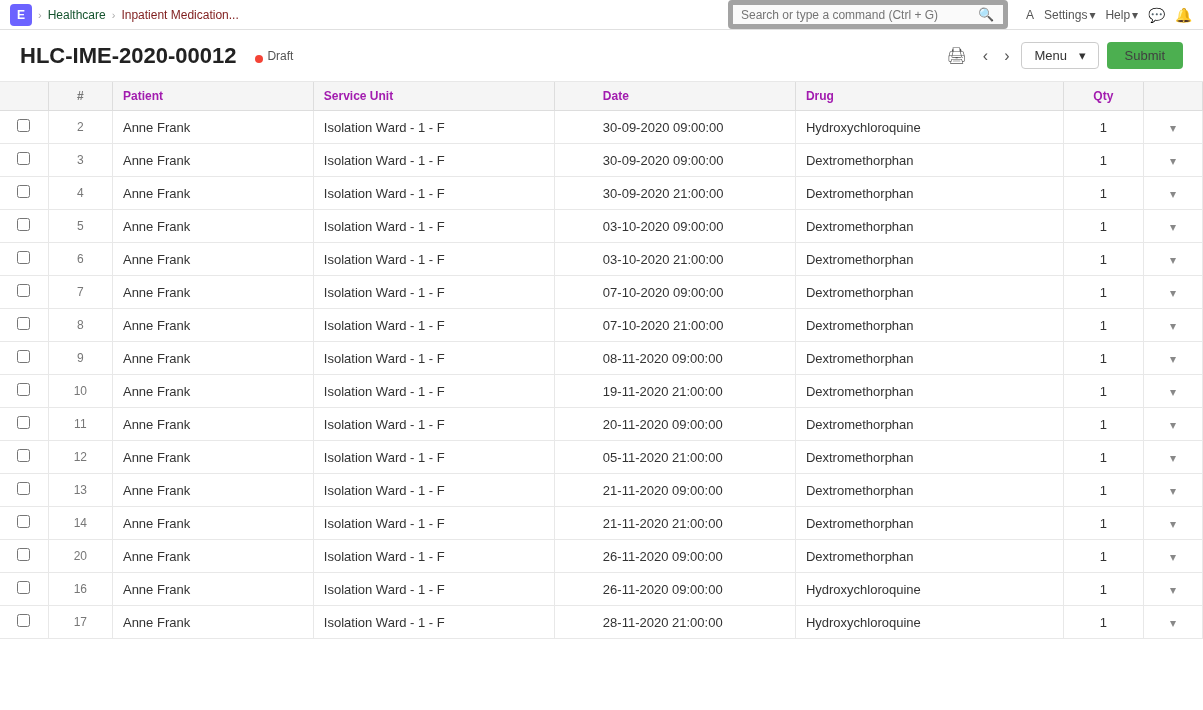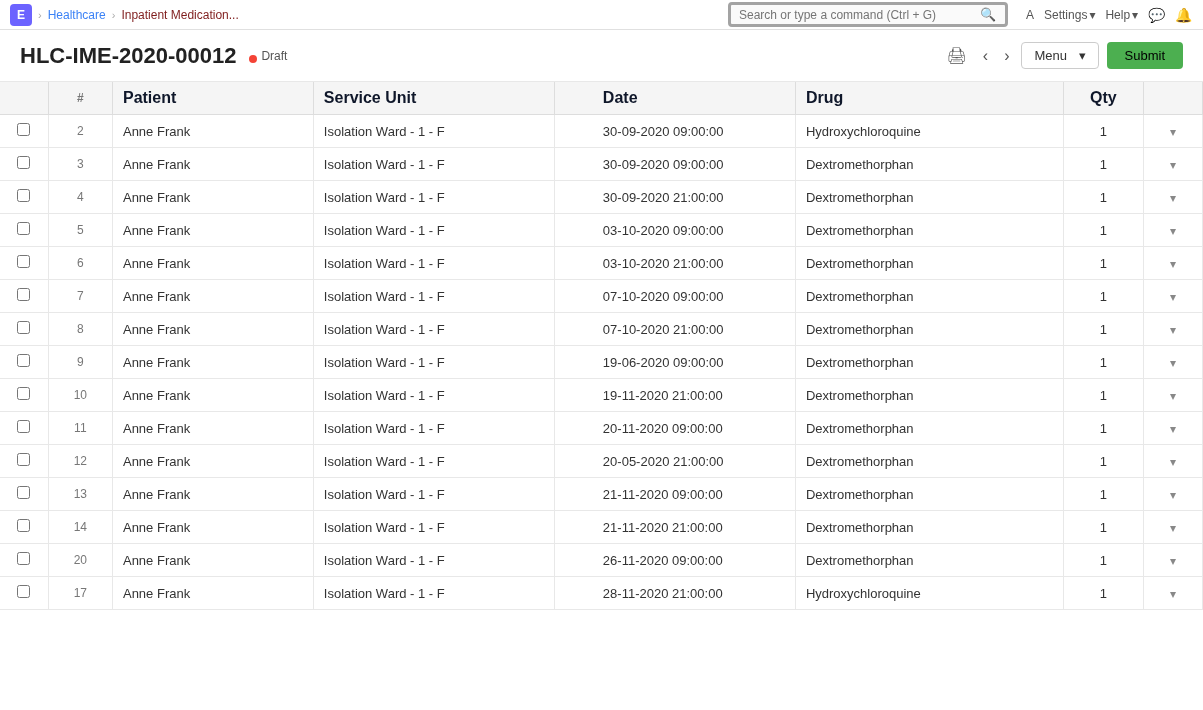--- a/index.html
+++ b/index.html
@@ -16,26 +16,26 @@
       gap: 6px;
     }
     .app-logo {
       width: 22px; height: 22px;
       background: #6c63ff;
       border-radius: 4px;
       display: flex; align-items: center; justify-content: center;
       color: #fff; font-weight: bold; font-size: 12px;
     }
     .breadcrumb-sep { color: #aaa; font-size: 11px; }
-    .breadcrumb-item { color: #3b82f6; font-size: 12px; }
+    .breadcrumb-item { color: #14532d; font-size: 12px; }
     .breadcrumb-item.active { color: #7f1d1d; }
     .nav-search {
       margin-left: auto;
       display: flex; align-items: center;
-      border: 3px solid #a3a3a3;
+      border: 5px solid #a3a3a3;
       border-radius: 4px;
       padding: 2px 8px;
       width: 280px;
       background: #fafafa;
     }
     .nav-search input {
       border: none; background: transparent; outline: none; font-size: 12px; width: 100%; color: #555;
     }
     .nav-search-icon { color: #999; font-size: 13px; margin-left: 4px; }
     .nav-right {
@@ -49,21 +49,21 @@
 
     
     .page-header {
       display: flex;
       align-items: center;
       justify-content: space-between;
       padding: 12px 20px;
       border-bottom: 1px solid #e8e8e8;
     }
     .doc-title {
-      display: flex; align-items: center; gap: 13px;
+      display: flex; align-items: center; gap: 19px;
       font-size: 22px; font-weight: bold; color: #222;
     }
     .status-badge {
       display: flex; align-items: flex-end; gap: 4px;
       font-size: 12px; color: #555; font-weight: normal;
     }
     .status-dot {
       width: 8px; height: 8px; border-radius: 50%; background: #f44336;
     }
     .header-actions {
@@ -71,41 +71,41 @@
     }
     .icon-btn {
       background: none; border: none; cursor: pointer; color: #555; font-size: 16px; padding: 4px;
     }
     .menu-btn {
       background: #fff; border: 1px solid #ccc; border-radius: 4px;
       padding: 5px 12px; font-size: 13px; cursor: pointer; color: #333;
       display: flex; align-items: center; gap: 12px;
     }
     .submit-btn {
-      background: #4caf50; color: #000000; border: none; border-radius: 4px;
+      background: #4caf50; color: #404040; border: none; border-radius: 4px;
       padding: 6px 18px; font-size: 13px; cursor: pointer; font-weight: 500;
     }
 
     
     .table-container {
       overflow-y: auto;
       height: calc(100vh - 102px);
     }
     table {
       width: 100%;
       border-collapse: collapse;
     }
     thead th {
       background: #f5f5f5;
       border-bottom: 1px solid #ddd;
       border-right: 1px solid #ddd;
       padding: 7px 10px;
-      font-size: 16px;
+      font-size: 12px;
       font-weight: 600;
-      color: #0f172a;
+      color: #a21caf;
       text-align: left;
       position: sticky; top: 0; z-index: 1;
     }
     tbody tr {
       border-bottom: 1px solid #e8e8e8;
     }
     tbody td {
       padding: 8px 10px;
       font-size: 13px;
       border-right: 1px solid #e8e8e8;
@@ -289,21 +289,21 @@
         <span class="dropdown-arrow">▾</span>
       </td>
     </tr>
         <tr>
       <td class="col-check">
         <input type="checkbox" style="">
       </td>
       <td class="col-num">9</td>
       <td class="col-patient">Anne Frank</td>
       <td class="col-ward">Isolation Ward - 1 - F</td>
-      <td class="col-date">19-06-2020 09:00:00</td>
+      <td class="col-date">08-11-2020 09:00:00</td>
       <td class="col-drug">Dextromethorphan</td>
       <td class="col-qty">1</td>
       <td class="col-action">
         <span class="dropdown-arrow">▾</span>
       </td>
     </tr>
         <tr>
       <td class="col-check">
         <input type="checkbox" style="">
       </td>
@@ -331,21 +331,21 @@
         <span class="dropdown-arrow">▾</span>
       </td>
     </tr>
         <tr>
       <td class="col-check">
         <input type="checkbox" style="">
       </td>
       <td class="col-num">12</td>
       <td class="col-patient">Anne Frank</td>
       <td class="col-ward">Isolation Ward - 1 - F</td>
-      <td class="col-date">20-05-2020 21:00:00</td>
+      <td class="col-date">05-11-2020 21:00:00</td>
       <td class="col-drug">Dextromethorphan</td>
       <td class="col-qty">1</td>
       <td class="col-action">
         <span class="dropdown-arrow">▾</span>
       </td>
     </tr>
         <tr>
       <td class="col-check">
         <input type="checkbox" style="">
       </td>
@@ -375,20 +375,34 @@
     </tr>
         <tr>
       <td class="col-check">
         <input type="checkbox" style="">
       </td>
       <td class="col-num">20</td>
       <td class="col-patient">Anne Frank</td>
       <td class="col-ward">Isolation Ward - 1 - F</td>
       <td class="col-date">26-11-2020 09:00:00</td>
       <td class="col-drug">Dextromethorphan</td>
+      <td class="col-qty">1</td>
+      <td class="col-action">
+        <span class="dropdown-arrow">▾</span>
+      </td>
+    </tr>
+        <tr>
+      <td class="col-check">
+        <input type="checkbox" style="">
+      </td>
+      <td class="col-num">16</td>
+      <td class="col-patient">Anne Frank</td>
+      <td class="col-ward">Isolation Ward - 1 - F</td>
+      <td class="col-date">26-11-2020 09:00:00</td>
+      <td class="col-drug">Hydroxychloroquine</td>
       <td class="col-qty">1</td>
       <td class="col-action">
         <span class="dropdown-arrow">▾</span>
       </td>
     </tr>
         <tr>
       <td class="col-check">
         <input type="checkbox" style="">
       </td>
       <td class="col-num">17</td>

